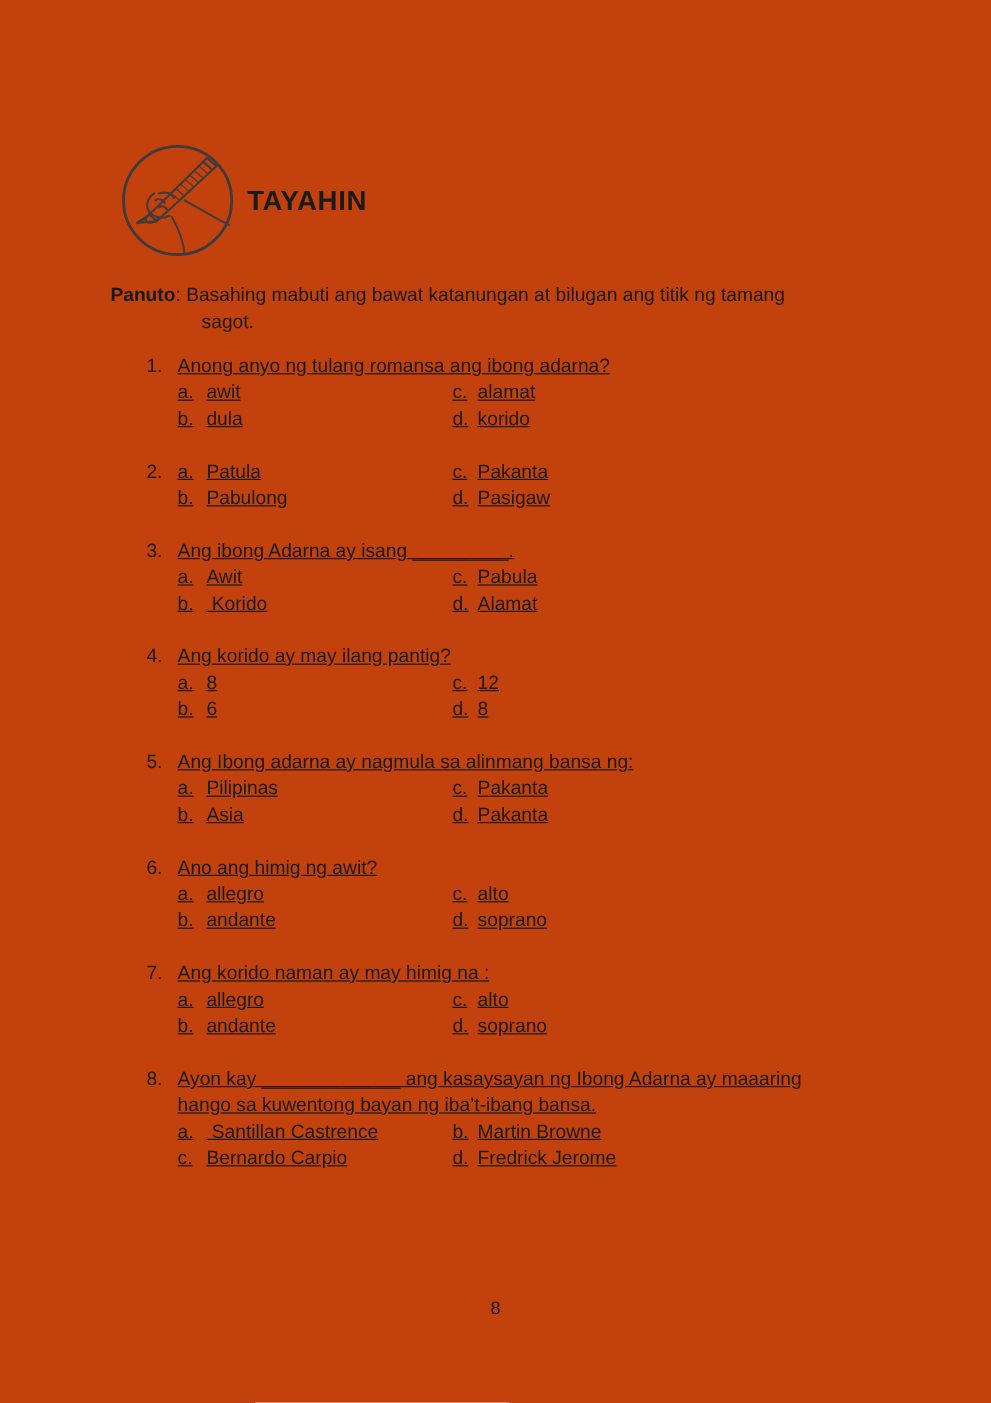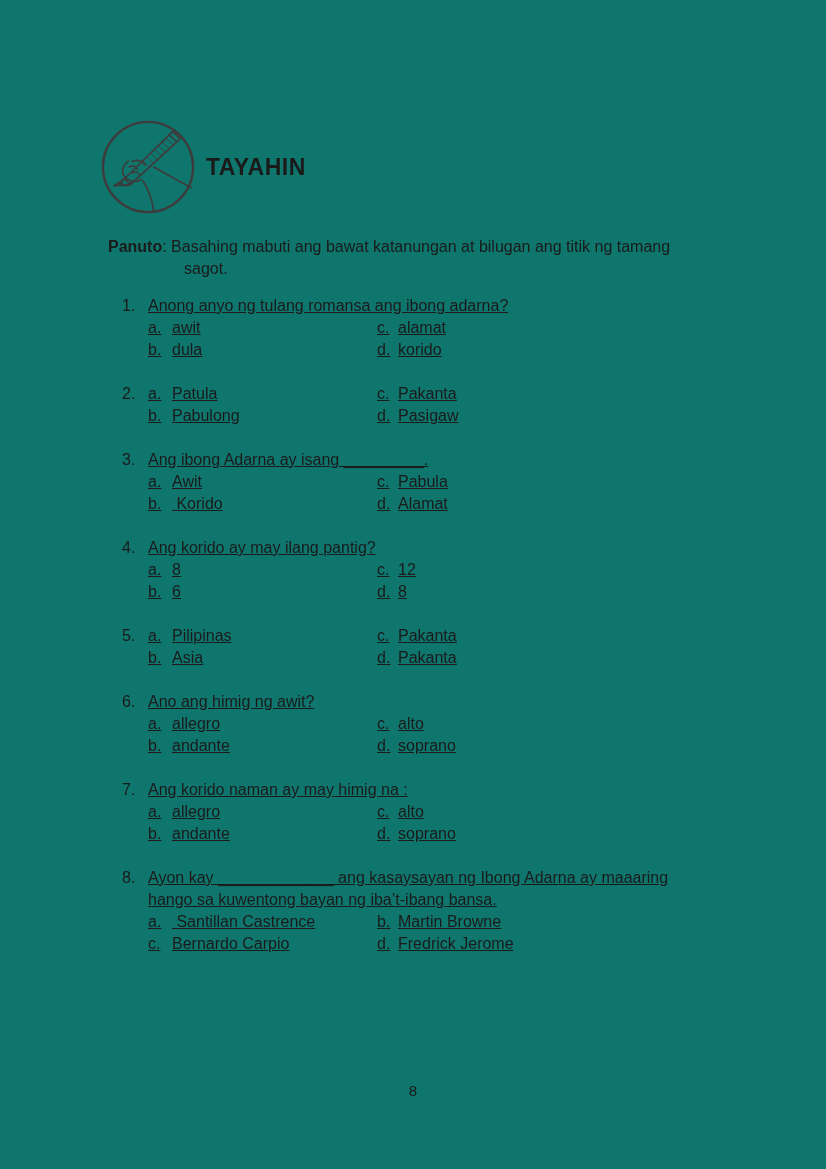--- a/index.html
+++ b/index.html
@@ -1,20 +1,20 @@
 <!DOCTYPE html>
 <html><head>
 <meta charset="utf-8">
 <style>
   html, body { margin:0; padding:0; background:#ffffff; }
   .page {
     position: relative;
     width: 826px;
     height: 1169px;
-    background: #0f766e;
+    background: #c2410c;
     font-family: "Liberation Sans", sans-serif;
     font-size: 16px;
     color: #1a1a1a;
     overflow: hidden;
   }
   
   .header {
     position: absolute;
     left: 99px;
     top: 118px;
@@ -26,21 +26,21 @@
   .title {
     margin: 0 0 0 9px;
     font-size: 23px;
     font-weight: bold;
     letter-spacing: 0.5px;
     color: #1a1a1a;
   }
   
   .instr {
     position: absolute;
-    left: 108px;
+    left: 92px;
     top: 236px;
     width: 640px;
     line-height: 22px;
   }
   .instr .lbl { font-weight: bold; }
   .instr-line2 { padding-left: 76px; }
   
   .questions {
     position: absolute;
     left: 122px;
@@ -239,20 +239,21 @@
                 <span class="opt-text">8</span>
               </div>
             </div>
           </div>
     </div>
   </div>
 
   <div class="question">
     <div class="qnum">5.</div>
     <div class="qbody">
+      <div class="qtext">Ang Ibong adarna ay nagmula sa alinmang bansa ng:</div>
           <div class="qopts">
             <div class="opt-row">
               <div class="opt col1">
                 <span class="opt-label">a.</span>
                 <span class="opt-text">Pilipinas</span>
               </div>
               <div class="opt col2">
                 <span class="opt-label">c.</span>
                 <span class="opt-text">Pakanta</span>
               </div>

